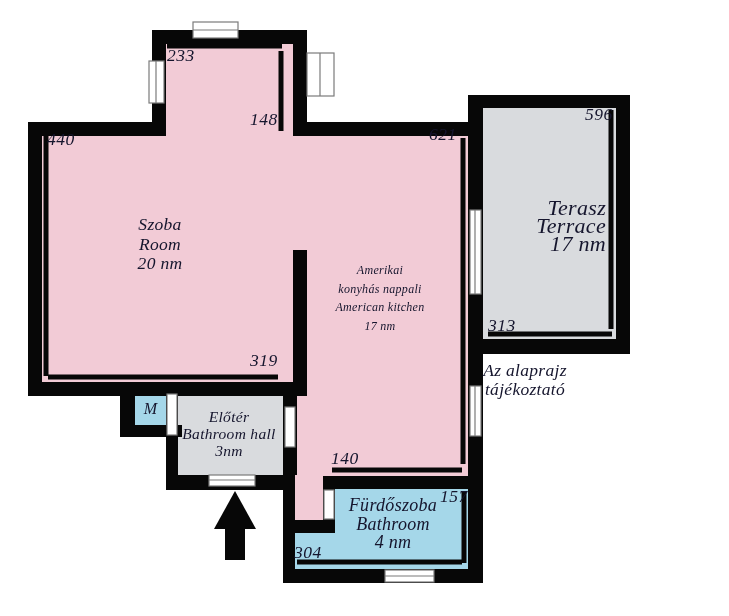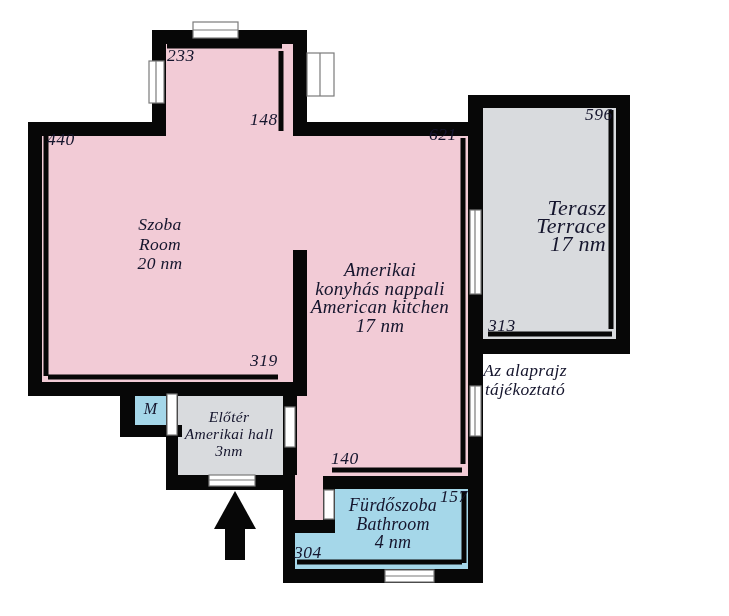--- a/index.html
+++ b/index.html
@@ -17,21 +17,21 @@
   .dimline{stroke:var(--wall);stroke-width:5;stroke-linecap:butt;}
   .win{fill:#ffffff;stroke:var(--frame);stroke-width:1.2;}
   .winline{stroke:var(--frame);stroke-width:1.2;fill:none;}
   .arrow{fill:var(--wall);}
   .label{
     position:absolute; color:var(--ink); font-style:italic;
     text-align:center; letter-spacing:0.3px; white-space:nowrap;
   }
   .label div{white-space:nowrap;}
   .lbl-szoba{left:110px;top:215px;width:100px;font-size:17.5px;line-height:19.5px;font-family:Liberation Serif, serif;}
-  .lbl-nappali{left:308px;top:261px;width:144px;font-size:19px;line-height:18.5px;font-style:italic;}
+  .lbl-nappali{left:308px;top:261px;width:144px;font-size:12px;line-height:18.5px;font-style:italic;}
   .lbl-terasz{left:500px;top:199px;width:106px;font-size:22px;line-height:18px;text-align:right;}
   .lbl-eloter{left:177px;top:408px;width:104px;font-size:15.5px;line-height:17px;}
   .lbl-furdo{left:334px;top:496px;width:118px;font-size:18px;line-height:18.5px;}
   .lbl-m{left:135px;top:399px;width:31px;font-size:16px;line-height:20px;}
   .lbl-disclaimer{left:471px;top:361px;width:108px;font-size:17.5px;line-height:18.5px;}
   .dim{
     position:absolute; color:var(--ink); font-style:italic;
     font-size:17.5px; line-height:18px; letter-spacing:0.5px; white-space:nowrap;
   }
 </style>
@@ -133,21 +133,21 @@
   </div>
 
   <div class="label lbl-terasz">
     <div>Terasz</div>
     <div>Terrace</div>
     <div>17 nm</div>
   </div>
 
   <div class="label lbl-eloter">
     <div>Előtér</div>
-    <div>Amerikai hall</div>
+    <div>Bathroom hall</div>
     <div>3nm</div>
   </div>
 
   <div class="label lbl-furdo">
     <div>Fürdőszoba</div>
     <div>Bathroom</div>
     <div>4 nm</div>
   </div>
 
   <div class="label lbl-m">M</div>

